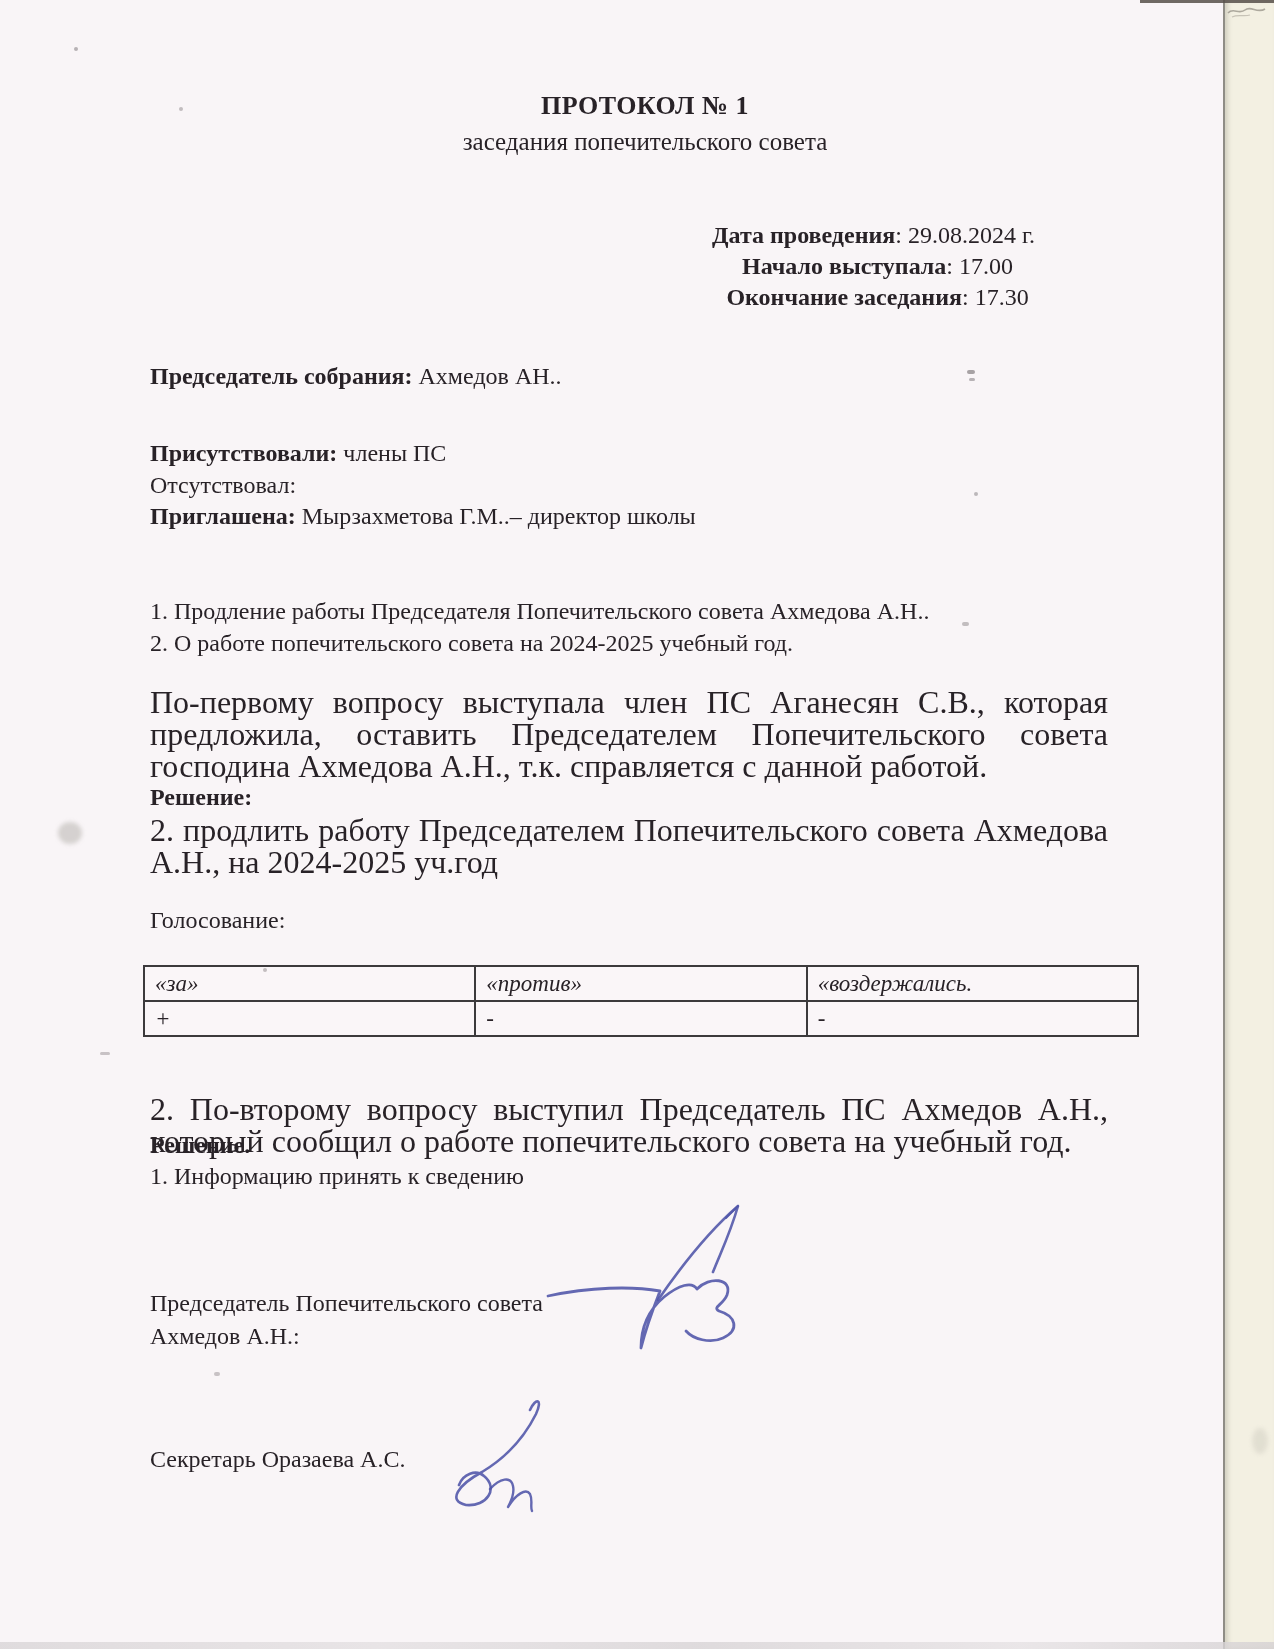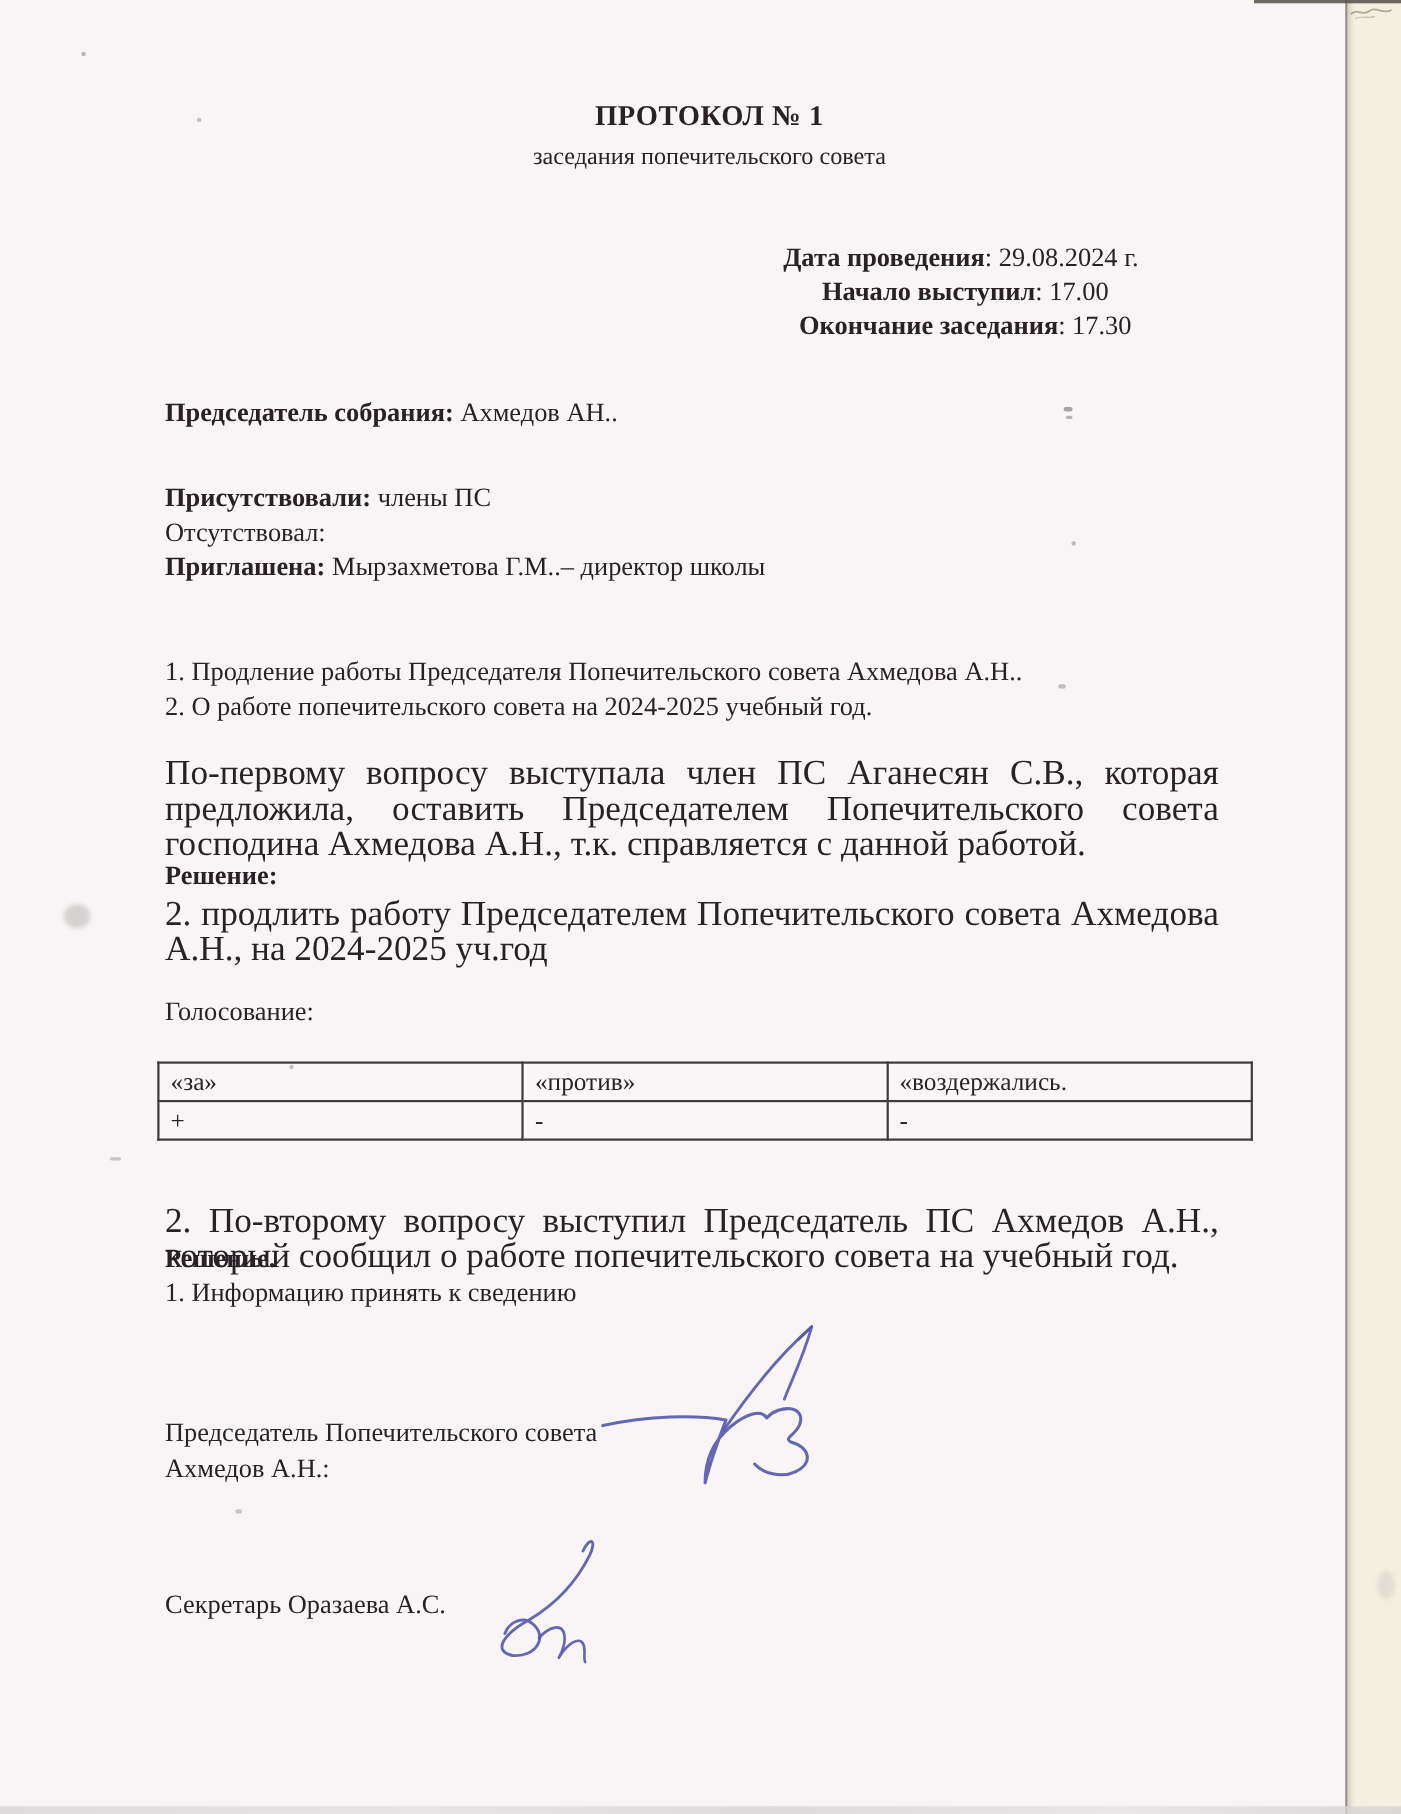--- a/index.html
+++ b/index.html
@@ -18,32 +18,33 @@
   }
   .top-dark-line{position:absolute;top:0;left:1140px;width:134px;height:3px;background:#57504a;opacity:.85;}
   .bottom-band{position:absolute;left:0;bottom:0;width:100%;height:7px;
     background:linear-gradient(90deg,#d9d5d7 0%,#e4e0e2 30%,#d8d4d6 55%,#e6e2e4 80%,#d5d1d3 100%);opacity:.8;}
   
   .abs{position:absolute;}
   .line{white-space:nowrap;font-size:24px;line-height:31px;text-align:center;}
   b,.b{font-weight:bold;}
   .center-wrap{left:70px;width:1150px;text-align:center;}
   .title{font-size:26px;font-weight:bold;letter-spacing:.5px;}
-  .sub{font-size:22px;}
+  .sub{font-size:25px;}
   .meta-block{left:712px;top:220px;}
   .meta-block .line{line-height:31px;}
   .just{
     left:150px;width:958px;font-size:32px;line-height:32px;
     text-align:justify;text-align-last:left;white-space:normal;
   }
   
   table.vote{
     position:absolute;left:143px;top:965px;width:996px;
     border-collapse:collapse;table-layout:fixed;
     font-size:23px;
+    font-style:italic;
   }
   table.vote td{
     border:2px solid #3c3a3c;padding:2px 4px 2px 10px;height:29px;
     vertical-align:middle;background:rgba(255,255,255,.15);
   }
   
   svg.sig{position:absolute;overflow:visible;}
   svg.sig path{fill:none;stroke:#4e54a8;stroke-linecap:round;stroke-linejoin:round;opacity:.88;}
   
   .speck{position:absolute;border-radius:50%;background:#8b8588;}
@@ -56,21 +57,21 @@
 
   <div class="abs center-wrap" style="top:90px">
     <div class="line title">ПРОТОКОЛ № 1</div>
   </div>
   <div class="abs center-wrap" style="top:126px">
     <div class="line sub">заседания попечительского совета</div>
   </div>
 
   <div class="abs meta-block">
     <div class="line"><b>Дата проведения</b><span>: 29.08.2024 г.</span></div>
-    <div class="line" style="margin-left:8px"><b>Начало выступил</b><span>: 17.00</span></div>
+    <div class="line" style="margin-left:8px"><b>Начало выступала</b><span>: 17.00</span></div>
     <div class="line" style="margin-left:8px"><b>Окончание заседания</b><span>: 17.30</span></div>
   </div>
 
   <div class="abs line" style="left:150px;top:361px">
     <b>Председатель собрания:</b><span> Ахмедов АН..</span>
   </div>
   <div class="abs line" style="left:150px;top:438px">
     <b>Присутствовали:</b><span> члены ПС</span>
   </div>
   <div class="abs line" style="left:150px;top:470px">Отсутствовал:</div>

